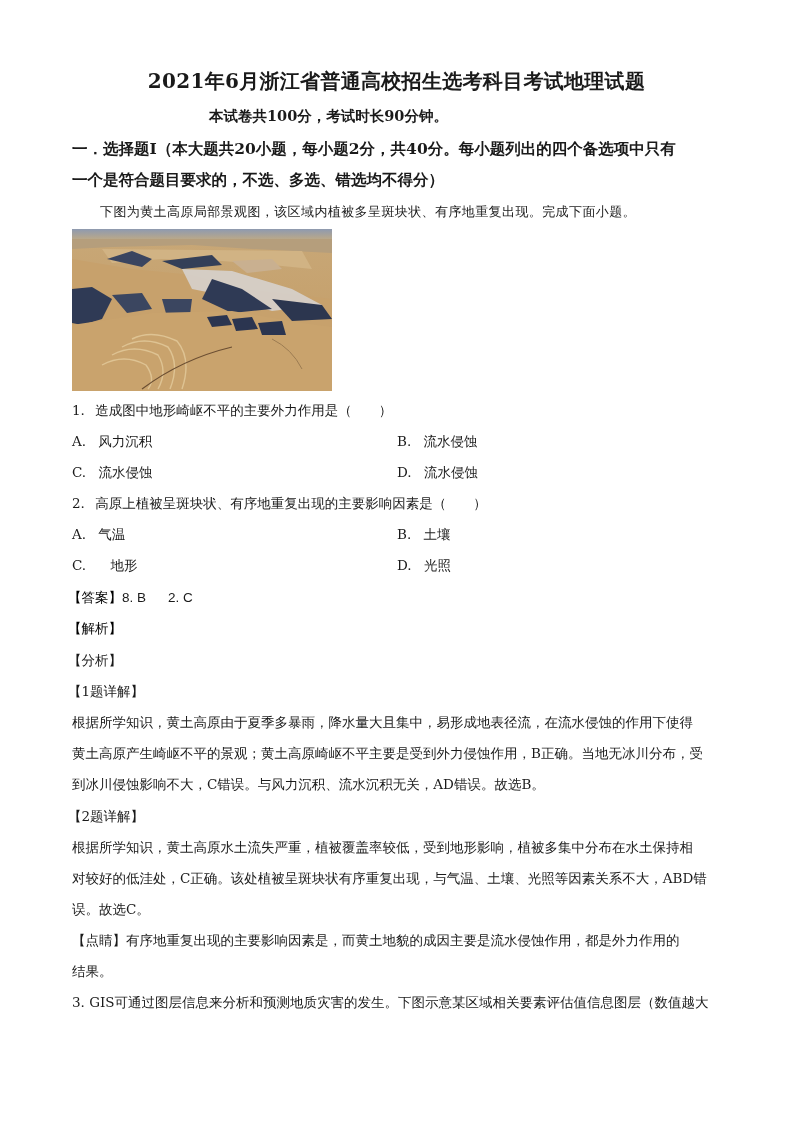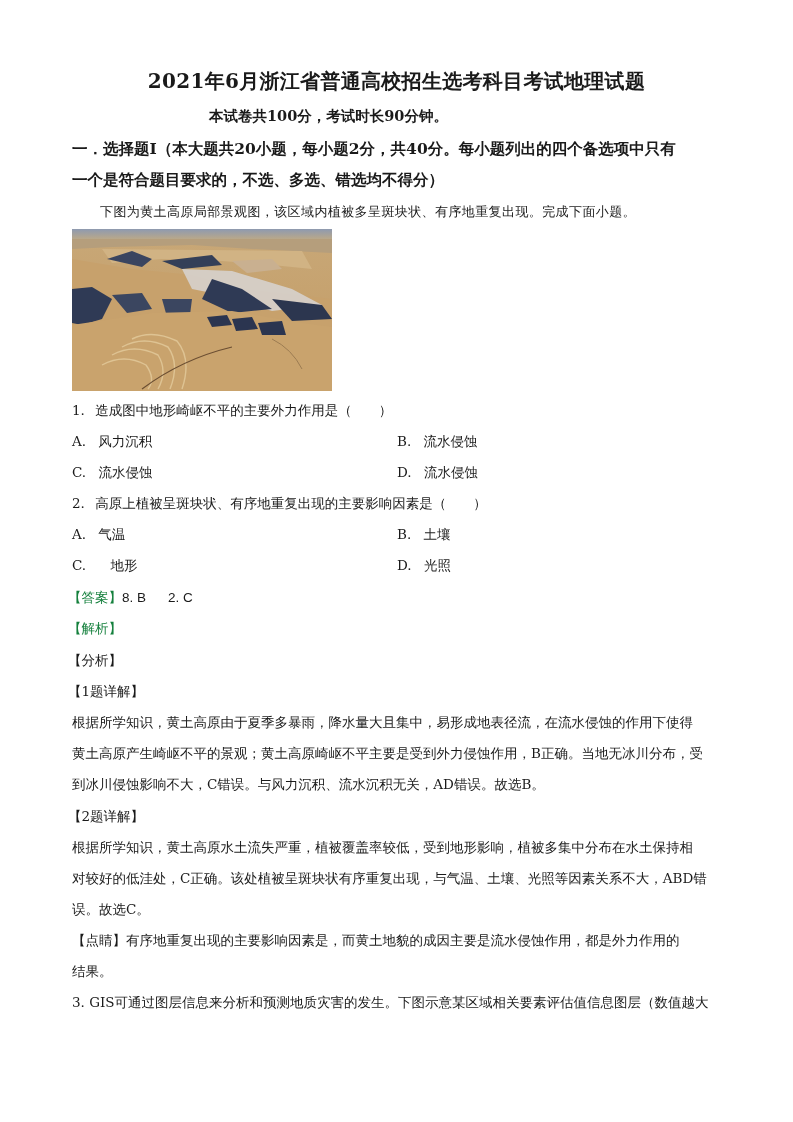--- a/index.html
+++ b/index.html
@@ -7,21 +7,21 @@
          font-family: "DejaVu Serif", "Liberation Serif", serif; color: #1a1a1a; }
   .abs { position: absolute; white-space: nowrap; }
   .title { top: 68px; left: 0; width: 793px; text-align: center;
            font-size: 20px; font-weight: bold; letter-spacing: 0.3px; }
   .subtitle { top: 107px; left: 0; width: 657px; text-align: center;
               font-size: 14.5px; font-weight: bold; }
   .section { left: 72px; font-size: 15.5px; font-weight: bold; }
   .intro { left: 100px; top: 203px; font-size: 13px; letter-spacing: 0.4px; }
   .q { left: 72px; font-size: 13.5px; }
   .opt { font-size: 13.5px; }
-  .blue { color: #15803d; }
+  .blue { color: #000000; }
   .body { left: 72px; font-size: 13.5px; }
   .photo { position: absolute; left: 72px; top: 229px; width: 260px; height: 162px; overflow: hidden; }
 </style>
 </head>
 <body>
 
 <div>
 
   <div class="abs title">2021年6月浙江省普通高校招生选考科目考试地理试题</div>
   <div class="abs subtitle">本试卷共100分，考试时长90分钟。</div>

